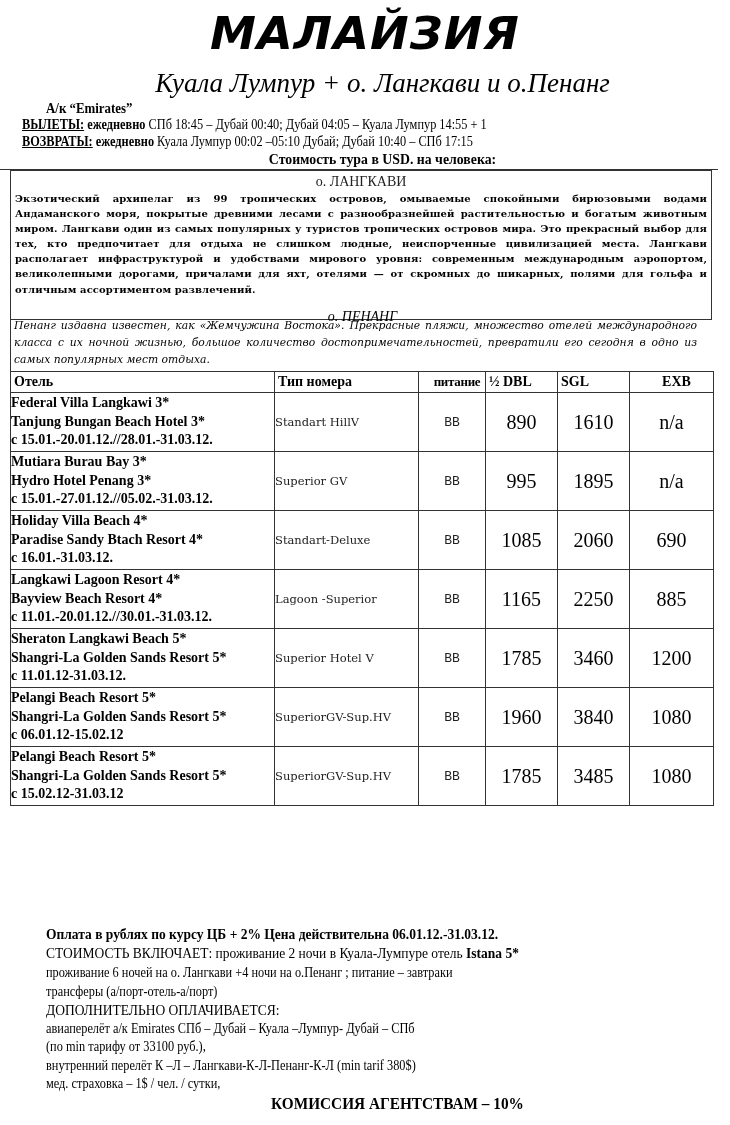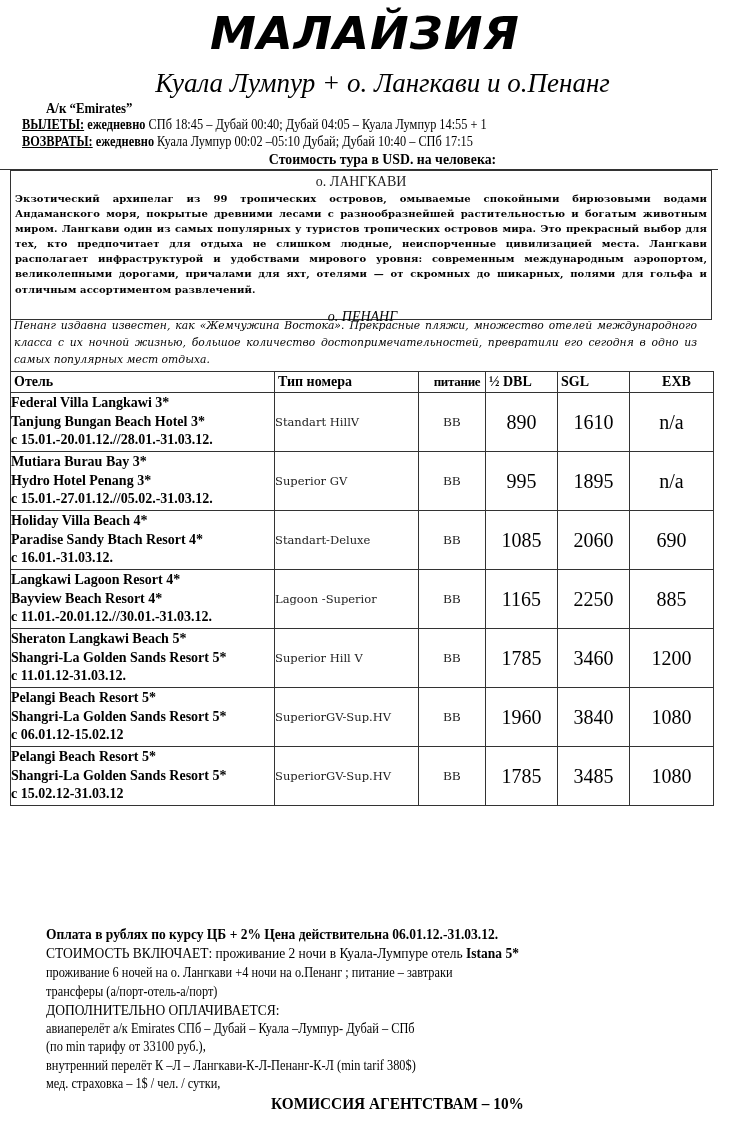--- a/index.html
+++ b/index.html
@@ -51,21 +51,21 @@
       position: absolute; left: 10px; top: 371px; border-collapse: collapse;
       table-layout: fixed; width: 703px;
     }
     table.tours td, table.tours th { border: 1px solid #333; padding: 0; }
     table.tours th { height: 20px; font-weight: bold; font-size: 14px; text-align: left; padding-left: 3px; }
     table.tours th.c { text-align: center; padding-left: 10px; }
     table.tours th.pit { font-size: 13px; letter-spacing: -0.3px; }
     table.tours td { height: 58px; vertical-align: middle; margin-top: 47px; }
     .hotel { font-weight: bold; font-size: 14px; line-height: 18.5px; padding-left: 3px; white-space: nowrap; }
     .room { font-family: "DejaVu Serif", serif; font-size: 11.5px; padding-left: 3px; color: #222; white-space: nowrap; }
-    .meal { font-family: Liberation Serif, serif; font-size: 13px; text-align: center; color: #222; }
+    .meal { font-family: Liberation Mono, monospace; font-size: 13px; text-align: center; color: #222; }
     .num { font-size: 20px; text-align: center; font-family: Liberation Serif, serif; }
 
     .foot { left: 46px; font-size: 15px; line-height: 19px; white-space: nowrap; transform: scaleX(0.9); transform-origin: left; }
     .foot.b { font-weight: bold; }
     .foot .b { font-weight: bold; }
     .foot2 { left: 46px; font-size: 14px; line-height: 18px; white-space: nowrap; transform: scaleX(0.88); transform-origin: left; }
     .commission { left: 0; width: 795px; top: 1094px; text-align: center; font-weight: bold; font-size: 17px; line-height: 20px; transform: scaleX(0.9); }
   </style>
 </head>
 <body>
@@ -161,21 +161,21 @@
         <td class="num">1165</td>
         <td class="num">2250</td>
         <td class="num">885</td>
       </tr>
       <tr>
         <td class="hotel">
           <div>Sheraton Langkawi Beach 5*</div>
           <div>Shangri-La Golden Sands Resort 5*</div>
           <div>с 11.01.12-31.03.12.</div>
         </td>
-        <td class="room">Superior Hill V</td>
+        <td class="room">Superior Hotel V</td>
         <td class="meal">BB</td>
         <td class="num">1785</td>
         <td class="num">3460</td>
         <td class="num">1200</td>
       </tr>
       <tr>
         <td class="hotel">
           <div>Pelangi Beach Resort 5*</div>
           <div>Shangri-La Golden Sands Resort 5*</div>
           <div>с 06.01.12-15.02.12</div>

